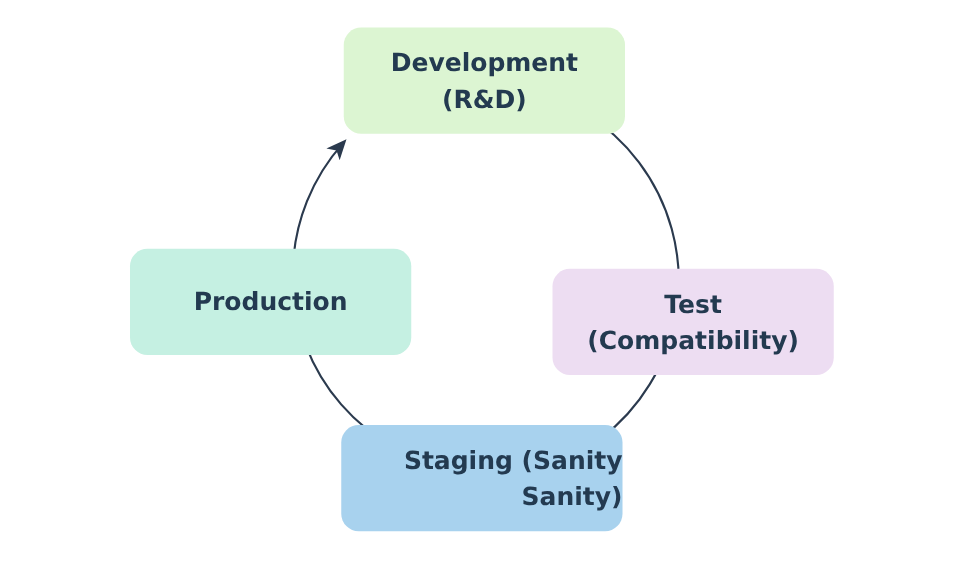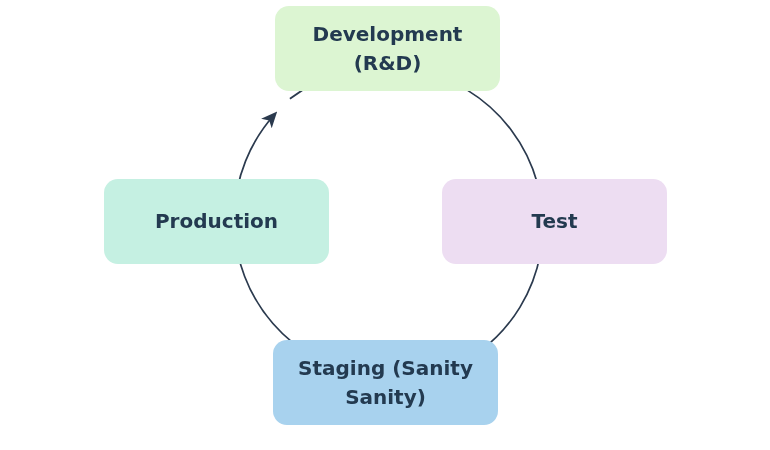--- a/index.html
+++ b/index.html
@@ -27,21 +27,21 @@
     flex-direction: column;
     align-items: center;
     justify-content: center;
     text-align: center;
     font-size: 20px;
     font-weight: 600;
     line-height: 1.45;
     color: #233a50;
   }
   .node span { display: block; }
-  #node-development { left: 275px; top: 6px;  }
+  #node-development { left: 275px; top: 22px;  }
   #node-test        { left: 442px; top: 179px; }
   #node-staging     { left: 273px; top: 340px; }
   #node-production  { left: 104px; top: 179px; }
 </style>
 </head>
 <body>
 
 <div class="stage">
 
   <svg class="cycle-svg" viewBox="0 0 770 450" xmlns="http://www.w3.org/2000/svg" aria-hidden="true">
@@ -51,26 +51,27 @@
       </marker>
     </defs>
     <path d="M 289.9 98.8 A 158 158 0 0 1 480.1 351.2 A 158 158 0 0 1 274.5 114.5" fill="none" stroke-width="1.7" marker-end="url(#arrowhead)" stroke="#2b3a4e"></path>
   </svg>
 
   <div class="node" id="node-development" style="background-color: rgb(220, 245, 210);">
     <span>Development</span>
     <span>(R&amp;D)</span>
   </div>
 
-  <div class="node" id="node-test" style="background-color: rgb(237, 221, 242);">
+  <div class="node" id="node-test" style="background-color: rgb(237, 221, 242); margin-top: 36px;">
     <span>Test</span>
+    <span>(Compatibility)</span>
   </div>
 
-  <div class="node" id="node-staging" style="background-color: rgb(168, 210, 238);">
+  <div class="node" id="node-staging" style="background-color: rgb(168, 210, 238); align-items: flex-end;">
     <span>Staging (Sanity</span>
     <span>Sanity)</span>
   </div>
 
-  <div class="node" id="node-production" style="background-color: rgb(197, 240, 226);">
+  <div class="node" id="node-production" style="background-color: rgb(197, 240, 226); margin-top: 20px;">
     <span>Production</span>
   </div>
 
 </div>
 
 </body></html>

